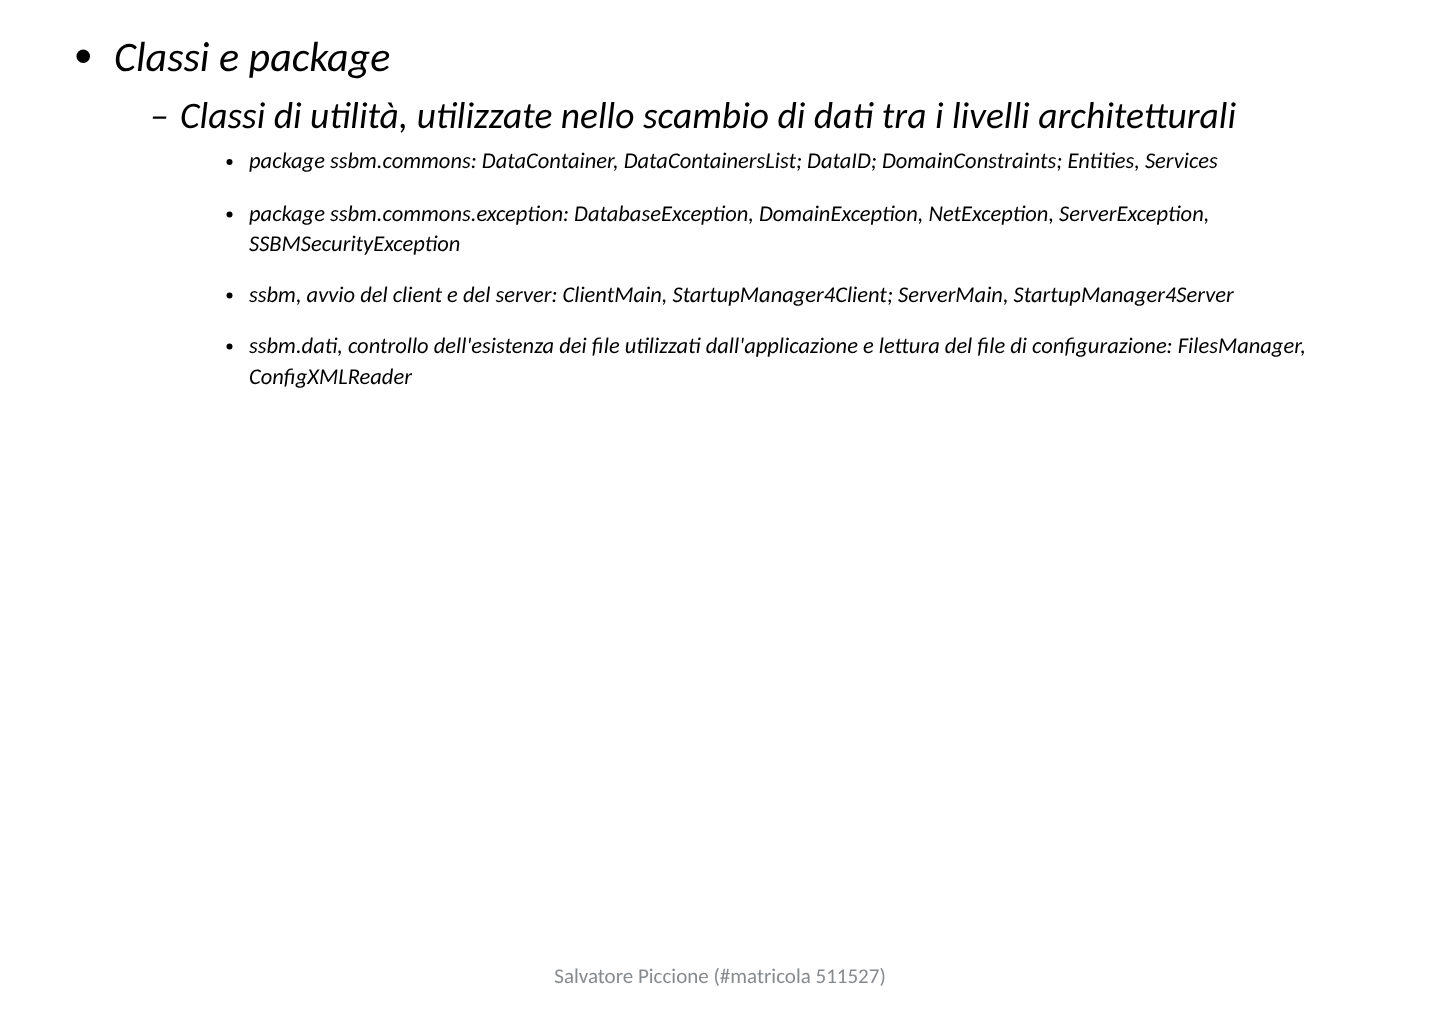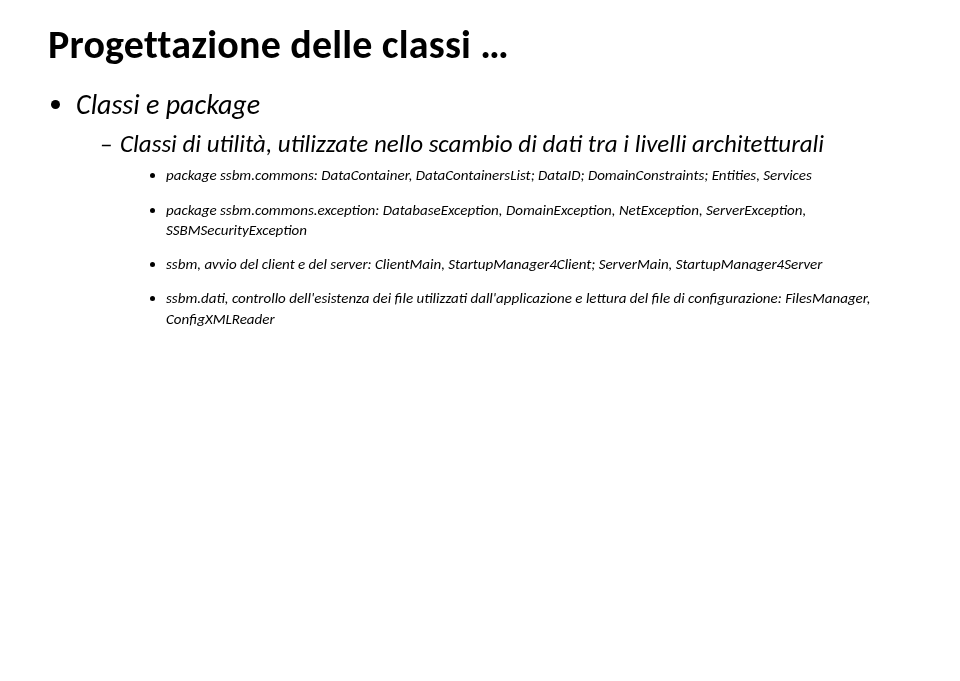--- a/index.html
+++ b/index.html
@@ -69,21 +69,20 @@
     width: 960px;
     text-align: center;
     font-size: 14px;
     color: #888b8e;
   }
 </style>
 </head>
 <body>
 
 <div class="slide">
-  <h1 class="title">Progettazione delle classi …</h1>
 
   <ul class="level1">
     <li>
       <span>Classi e package</span>
       <ul class="level2">
         <li>
           <span>Classi di utilità, utilizzate nello scambio di dati tra i livelli architetturali</span>
           <ul class="level3">
             <li>
               <span>package ssbm.commons: DataContainer, DataContainersList; DataID; DomainConstraints; Entities, Services</span>
@@ -96,13 +95,14 @@
             </li>
             <li>
               <span>ssbm.dati, controllo dell'esistenza dei file utilizzati dall'applicazione e lettura del file di configurazione: FilesManager, ConfigXMLReader</span>
             </li>
           </ul>
         </li>
       </ul>
     </li>
   </ul>
 
+  <div class="footer">Salvatore Piccione (#matricola 511527)</div>
 </div>
 
 </body></html>

